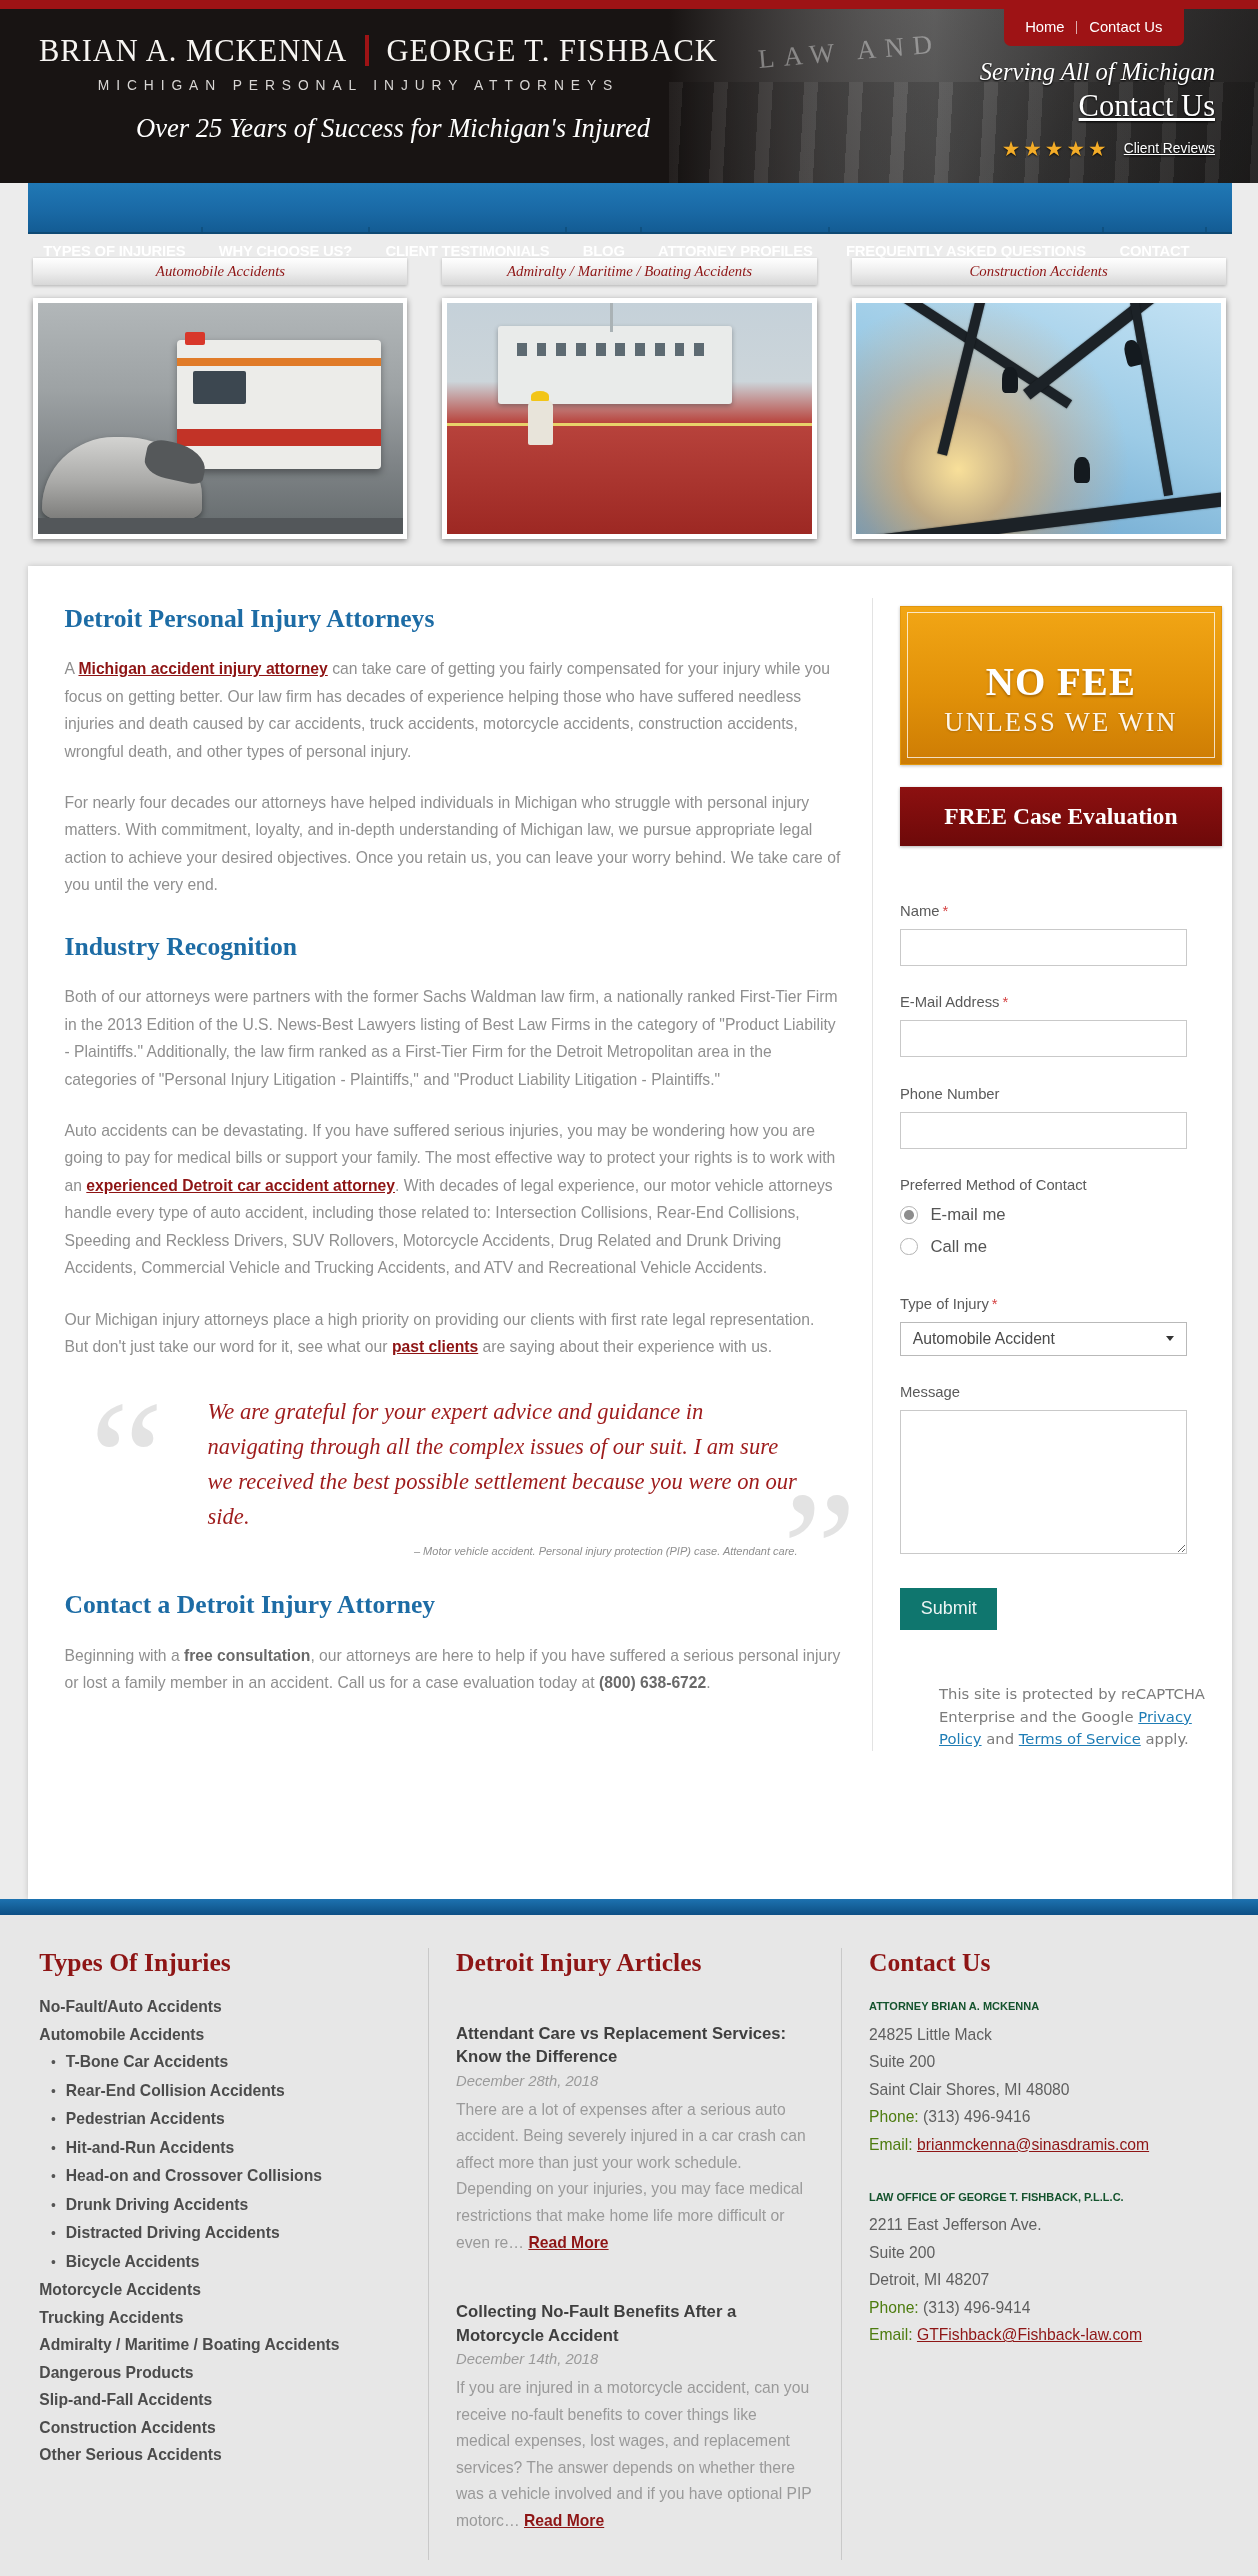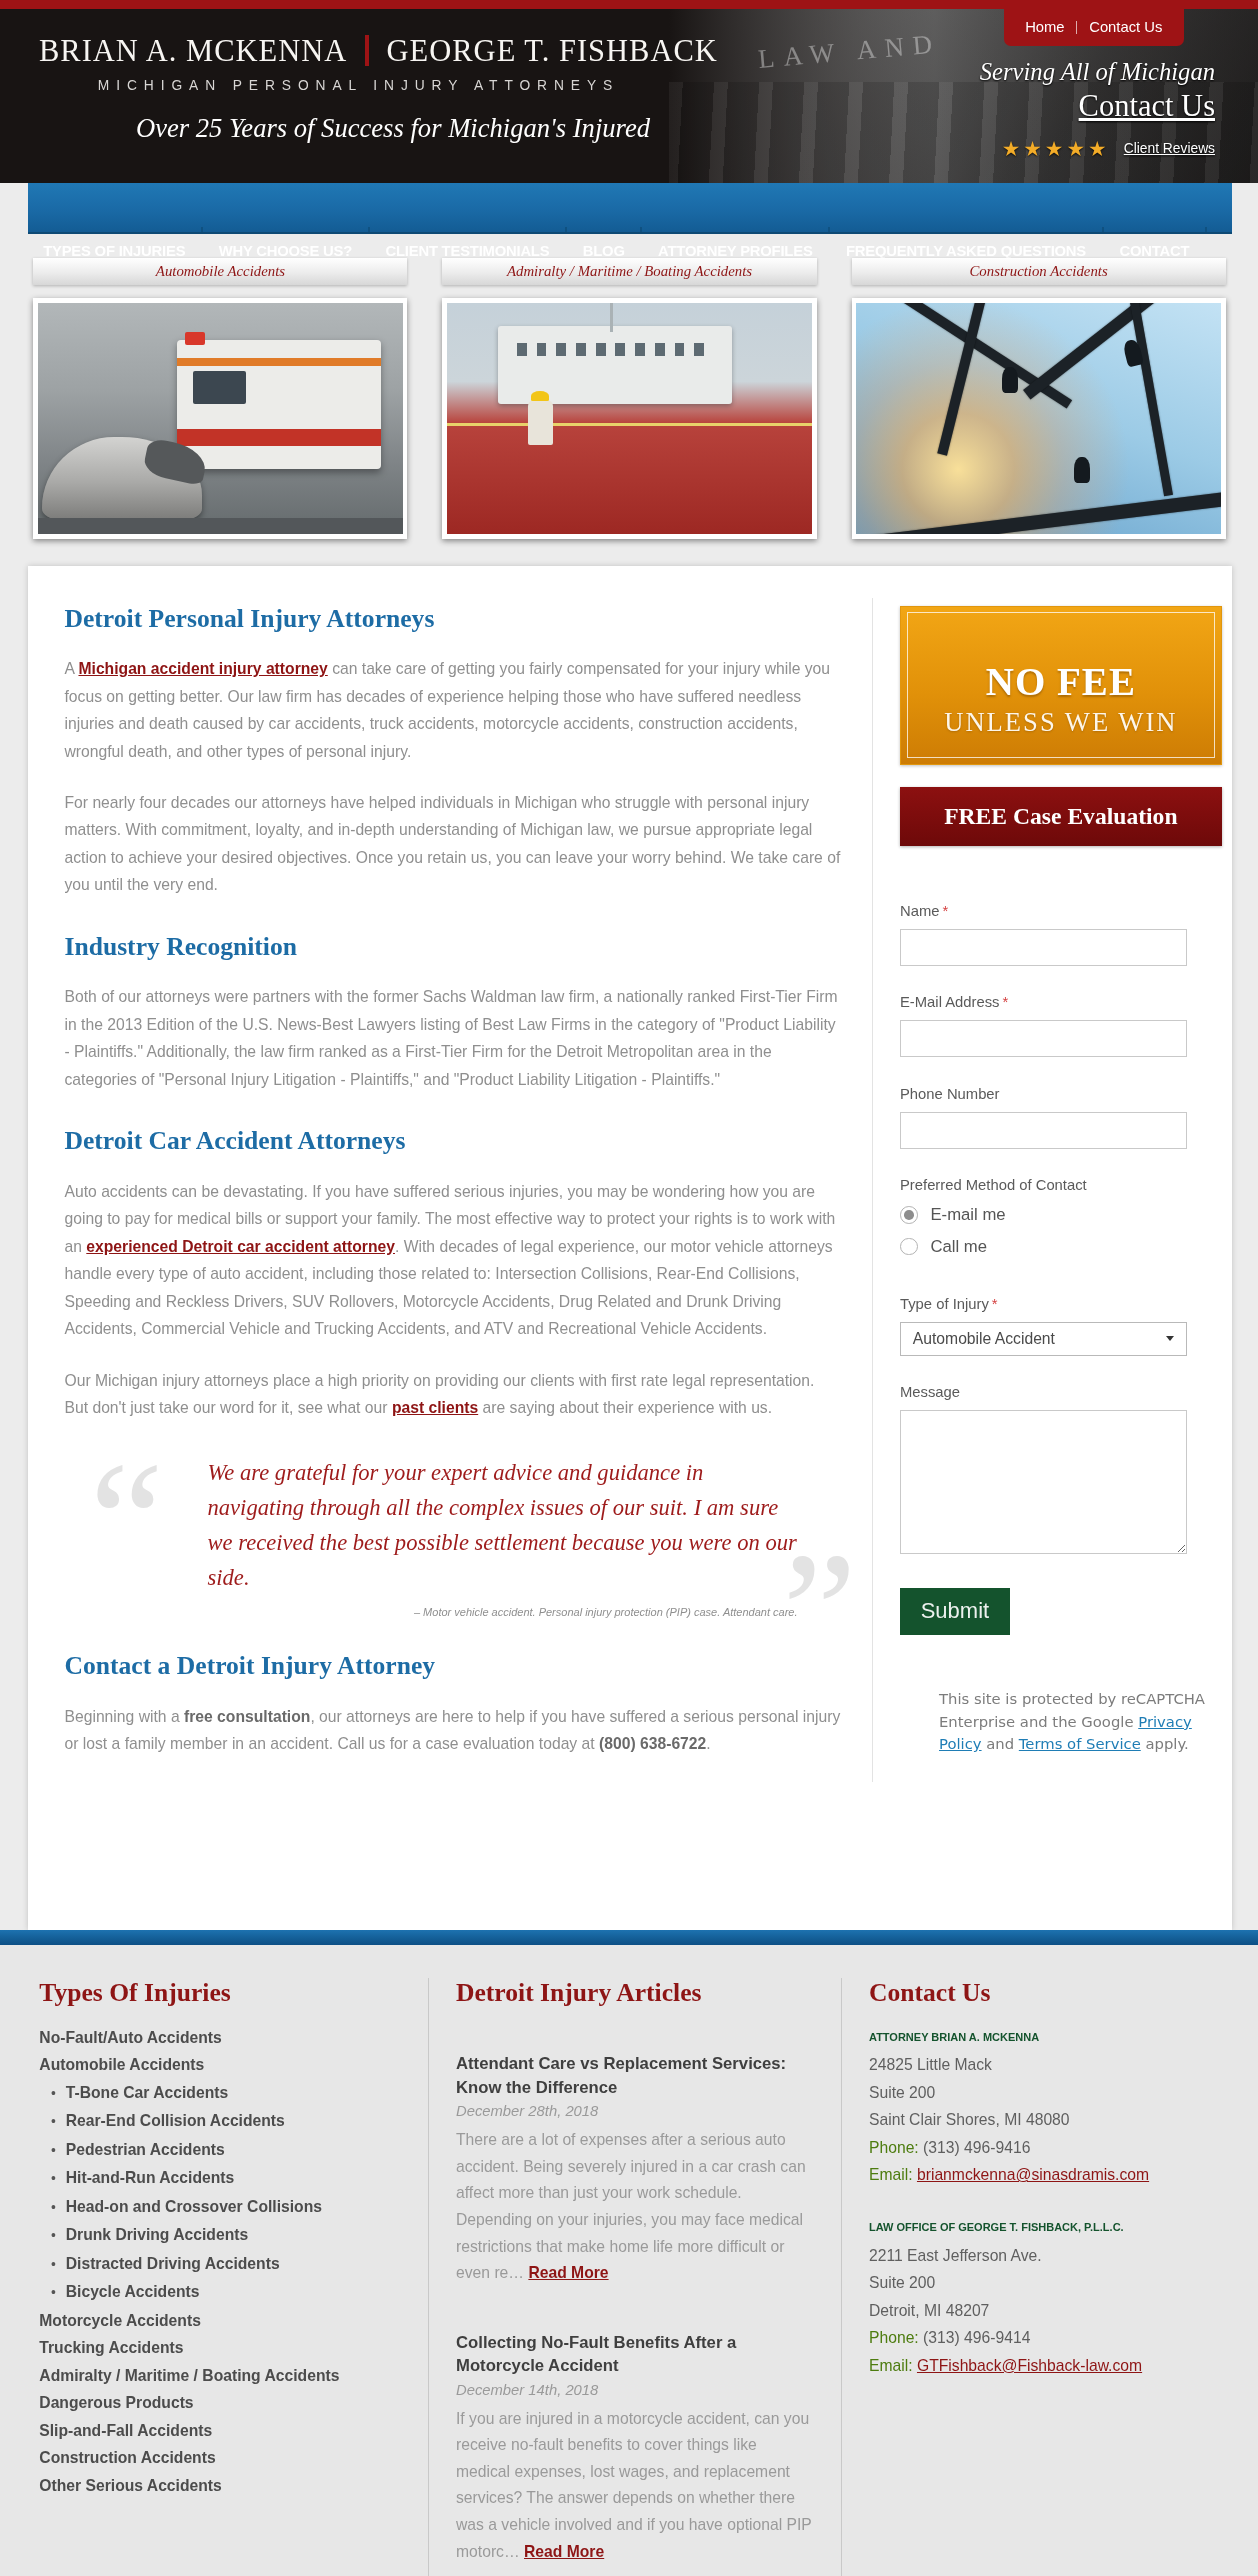--- a/index.html
+++ b/index.html
@@ -111,21 +111,21 @@
   .req { color: #d43f3f; margin-left: 3px; }
   .f-input { width: 287px; height: 37px; border: 1px solid #c9c9c9; background: #fff; margin-bottom: 28.5px; font-size: 15.7px; padding: 0 7.9px; color: #444; }
   .radio-row { margin: 11.8px 0; display: flex; align-items: center; }
   .radio { width: 17.7px; height: 17.7px; border-radius: 50%; border: 1px solid #b3b3b3; background: #fff; margin-right: 12.8px; position: relative; flex: none; }
   .radio.checked::after { content: ''; position: absolute; left: 3px; top: 3px; right: 3px; bottom: 3px; border-radius: 50%; background: #8d8d8d; }
   .radio-label { color: #555; font-size: 16.7px; }
   .gap28 { height: 27.5px; }
   .select { width: 287px; height: 34px; border: 1px solid #b9b9b9; background: #fff; display: flex; align-items: center; justify-content: space-between; padding: 0 11.8px; font-size: 15.7px; color: #4a4a4a; margin-bottom: 28.5px; cursor: pointer; }
   .caret { width: 0; height: 0; border-left: 4.9px solid transparent; border-right: 4.9px solid transparent; border-top: 5.9px solid #333; }
   .f-textarea { width: 287px; height: 144px; border: 1px solid #c9c9c9; background: #fff; resize: both; margin-bottom: 29.5px; }
-  .submit { display: inline-block; background: #14532d; border: none; color: rgba(255,255,255,.92); font-size: 22px; padding: 10.8px 20.7px; cursor: pointer; }
+  .submit { display: inline-block; background: #0f766e; border: none; color: rgba(255,255,255,.92); font-size: 18px; padding: 10.8px 20.7px; cursor: pointer; }
   .recaptcha { margin: 53px 0 0 39px; width: 287px; color: #7c7c7c; font-size: 14.8px; line-height: 22.6px; font-family: "DejaVu Sans", sans-serif; }
   .recaptcha a { color: #1f7db5; text-decoration: underline; }
 
   
   .footer-strip { height: 15.7px; background: linear-gradient(180deg, #1d72b0 0%, #135d95 60%, #0d4f85 100%); }
   .footer { background: #e7e7e7; padding: 33px 0 45px; }
   .footer-inner { width: 1204px; margin: 0 auto; display: flex; }
   .fcol-h { font-family: "Liberation Serif", serif; font-weight: bold; font-size: 25.6px; color: #8e1515; margin-bottom: 15.7px; }
   .fcol1 { width: 401px; padding: 0 19.7px 0 11.8px; border-right: 1px solid #c9c9c9; }
   .fcol2 { width: 413px; padding: 0 27.5px; border-right: 1px solid #c9c9c9; }
@@ -243,21 +243,20 @@
 
   <div class="content">
     <div class="main">
       <h2 class="sect first">Detroit Personal Injury Attorneys</h2>
       <p><span>A </span><a href="#" class="redlink">Michigan accident injury attorney</a><span> can take care of getting you fairly compensated for your injury while you focus on getting better.  Our law firm has decades of experience helping those who have suffered needless injuries and death caused by car accidents, truck accidents, motorcycle accidents, construction accidents, wrongful death, and other types of personal injury.</span></p>
       <p>For nearly four decades our attorneys have helped individuals in Michigan who struggle with personal injury matters. With commitment, loyalty, and in-depth understanding of Michigan law, we pursue appropriate legal action to achieve your desired objectives. Once you retain us, you can leave your worry behind. We take care of you until the very end.</p>
 
       <h2 class="sect">Industry Recognition</h2>
       <p>Both of our attorneys were partners with the former Sachs Waldman law firm, a nationally ranked First-Tier Firm in the 2013 Edition of the U.S. News-Best Lawyers listing of Best Law Firms in the category of "Product Liability - Plaintiffs." Additionally, the law firm ranked as a First-Tier Firm for the Detroit Metropolitan area in the categories of "Personal Injury Litigation - Plaintiffs," and "Product Liability Litigation - Plaintiffs."</p>
 
-      <h2 class="sect">Detroit Car Accident Attorneys</h2>
       <p><span>Auto accidents can be devastating. If you have suffered serious injuries, you may be wondering how you are going to pay for medical bills or support your family. The most effective way to protect your rights is to work with an </span><a href="#" class="redlink">experienced Detroit car accident attorney</a><span>. With decades of legal experience, our motor vehicle attorneys handle every type of auto accident, including those related to: Intersection Collisions, Rear-End Collisions, Speeding and Reckless Drivers, SUV Rollovers, Motorcycle Accidents, Drug Related and Drunk Driving Accidents, Commercial Vehicle and Trucking Accidents, and ATV and Recreational Vehicle Accidents.</span></p>
 
       <p><span>Our Michigan injury attorneys place a high priority on providing our clients with first rate legal representation. But don't just take our word for it, see what our </span><a href="#" class="redlink">past clients</a><span> are saying about their experience with us.</span></p>
 
       <div class="quote-wrap">
         <span class="quote-mark qm-open">“</span>
         <span class="quote-mark qm-close">”</span>
         <div class="quote-text">We are grateful for your expert advice and guidance in navigating through all the complex issues of our suit. I am sure we received the best possible settlement because you were on our side.</div>
         <div class="quote-attr">– Motor vehicle accident. Personal injury protection (PIP) case. Attendant care.</div>
       </div>

